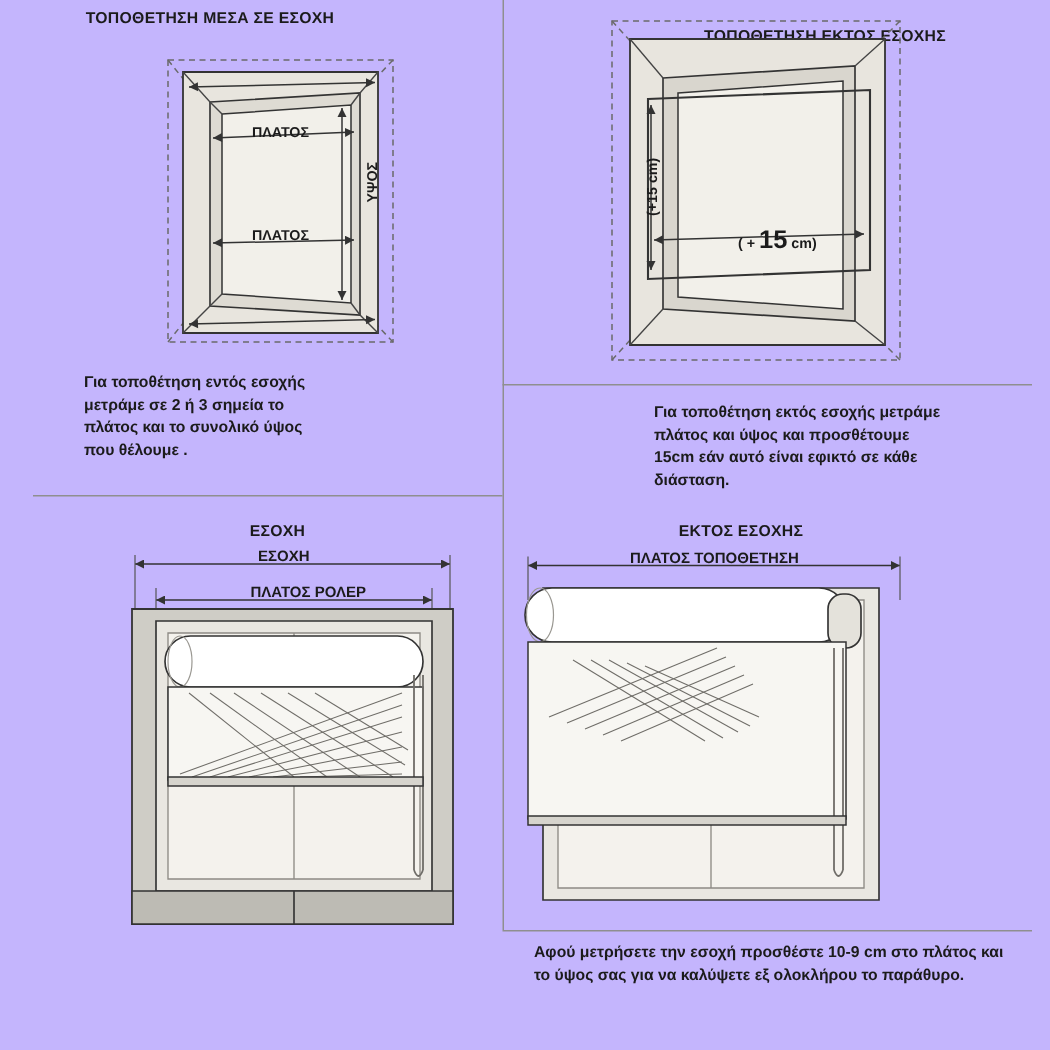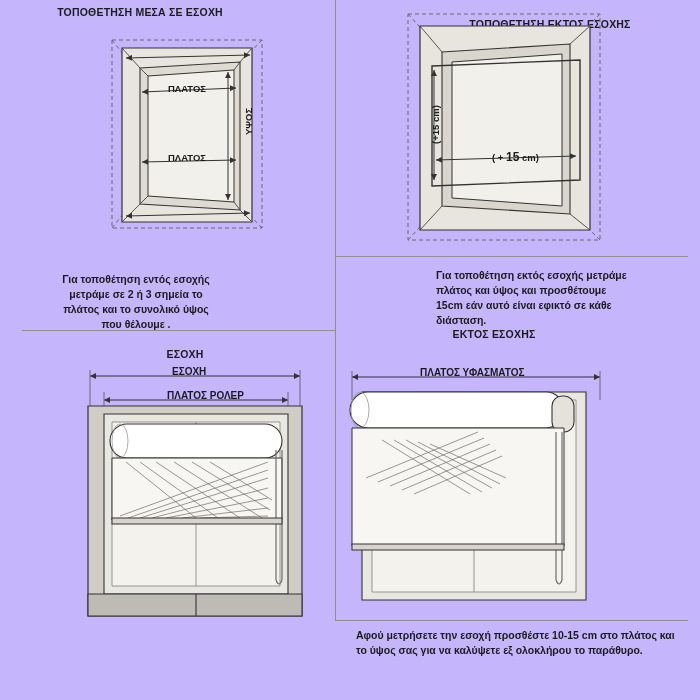--- a/index.html
+++ b/index.html
@@ -111,21 +111,21 @@
       <line x1="228" y1="72" x2="228" y2="200"></line>
       <line x1="126" y1="58" x2="250" y2="55"></line>
       <line x1="126" y1="216" x2="250" y2="213"></line>
     </g>
   </svg>
 
   <div class="lbl" style="left:168px; top:83px;">ΠΛΑΤΟΣ</div>
   <div class="lbl" style="left:168px; top:152px;">ΠΛΑΤΟΣ</div>
   <div class="lbl rot" style="left:243px; top:135px;">ΥΨΟΣ</div>
 
-  <div class="caption" style="left:56px; top:272px; width:160px;text-align:center;">Για τοποθέτηση εντός εσοχής μετράμε σε 2 ή 3 σημεία το πλάτος και το συνολικό ύψος που θέλουμε .</div>
+  <div class="caption" style="left:56px; top:248px; width:160px;">Για τοποθέτηση εντός εσοχής μετράμε σε 2 ή 3 σημεία το πλάτος και το συνολικό ύψος που θέλουμε .</div>
 
   <div class="hdr" style="left:440px; top:6px; width:220px;margin-top:12px;">ΤΟΠΟΘΕΤΗΣΗ ΕΚΤΟΣ ΕΣΟΧΗΣ</div>
 
   <svg width="700" height="700" style="pointer-events:none;">
 
     <g stroke="#6a6a6a" stroke-width="1" fill="none" stroke-dasharray="4,3">
       <path d="M408,14 L600,14 L600,240 L408,240 Z"></path>
       <path d="M408,14 L428,36 M600,14 L578,36 M408,240 L428,218 M600,240 L578,218"></path>
     </g>
 
@@ -153,21 +153,21 @@
     <g stroke="#333" stroke-width="1" marker-start="url(#ahr)" marker-end="url(#ah)">
       <line x1="434" y1="70" x2="434" y2="180"></line>
       <line x1="436" y1="160" x2="576" y2="156"></line>
     </g>
   </svg>
 
   <div class="lbl rot" style="left:430px; top:144px;">(+15 cm)</div>
 
   <div class="lbl" style="left:492px; top:150px;">
     <span>( +</span>
-    <span style="font-size:12px;">15</span>
+    <span style="font-size:17px;">15</span>
     <span>cm)</span>
   </div>
 
   <div class="caption" style="left:436px; top:268px; width:200px;">Για   τοποθέτηση εκτός εσοχής μετράμε πλάτος και ύψος και προσθέτουμε 15cm εάν αυτό είναι εφικτό σε κάθε διάσταση.</div>
 
   <div class="hdr" style="left:155px; top:348px; width:60px;">ΕΣΟΧΗ</div>
 
   <svg width="700" height="700" style="pointer-events:none;">
 
     <g stroke="#333" stroke-width="1" marker-start="url(#ahr)" marker-end="url(#ah)">
@@ -233,21 +233,21 @@
     </g>
 
     <g stroke="#333" stroke-width="1" fill="#d6d4cd">
       <rect x="112" y="518" width="170" height="6"></rect>
     </g>
   </svg>
 
   <div class="lbl mid" style="left:172px; top:366px; font-weight:bold;">ΕΣΟΧΗ</div>
   <div class="lbl mid" style="left:167px; top:390px;">ΠΛΑΤΟΣ ΡΟΛΕΡ</div>
 
-  <div class="hdr" style="left:404px; top:328px; width:180px;">ΕΚΤΟΣ ΕΣΟΧΗΣ</div>
+  <div class="hdr" style="left:404px; top:348px; width:180px;">ΕΚΤΟΣ ΕΣΟΧΗΣ</div>
 
   <svg width="700" height="700" style="pointer-events:none;">
 
     <g stroke="#333" stroke-width="1" marker-start="url(#ahr)" marker-end="url(#ah)">
       <line x1="352" y1="377" x2="600" y2="377"></line>
     </g>
     <g stroke="#555" stroke-width="0.8">
       <line x1="352" y1="371" x2="352" y2="400"></line>
       <line x1="600" y1="371" x2="600" y2="400"></line>
     </g>
@@ -292,17 +292,17 @@
       <path d="M556,432 L556,580"></path>
       <path d="M562,432 L562,580"></path>
       <path d="M556,580 q3,8 6,0"></path>
     </g>
 
     <g stroke="#333" stroke-width="1" fill="#d6d4cd">
       <rect x="352" y="544" width="212" height="6"></rect>
     </g>
   </svg>
 
-  <div class="lbl mid" style="left:420px; top:367px;">ΠΛΑΤΟΣ ΥΦΑΣΜΑΤΟΣ</div>
-
-  <div class="caption" style="left:356px; top:628px; width:320px;">Αφού μετρήσετε την εσοχή προσθέστε 10-15 cm στο πλάτος και το ύψος σας για να καλύψετε εξ ολοκλήρου το παράθυρο.</div>
+  <div class="lbl mid" style="left:420px; top:367px;">ΠΛΑΤΟΣ ΤΟΠΟΘΕΤΗΣΗ</div>
+
+  <div class="caption" style="left:356px; top:628px; width:320px;">Αφού μετρήσετε την εσοχή προσθέστε 10-9 cm στο πλάτος και το ύψος σας για να καλύψετε εξ ολοκλήρου το παράθυρο.</div>
 
 </div>
 
 </body></html>

